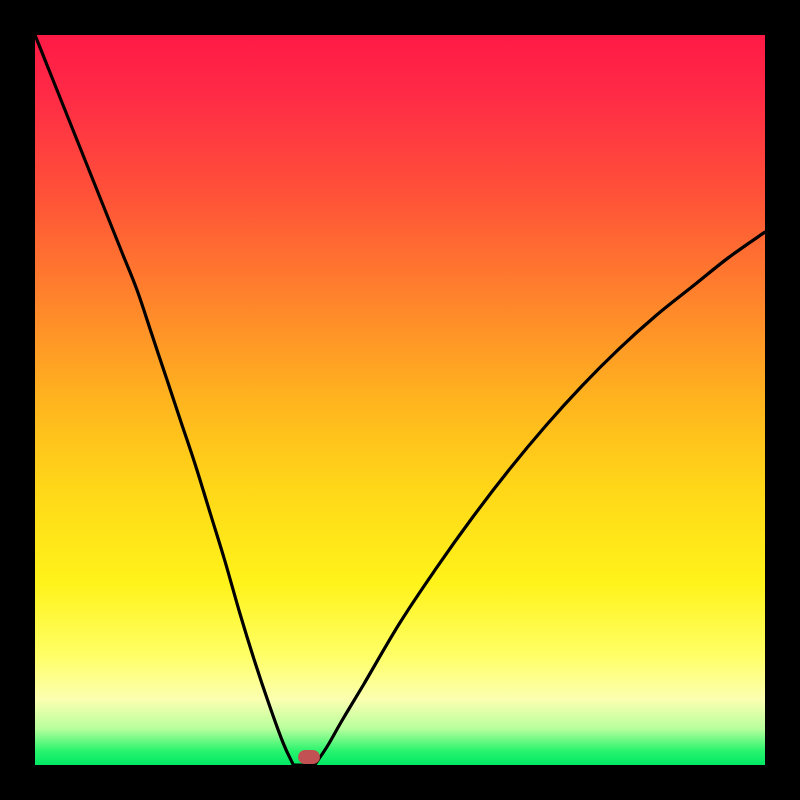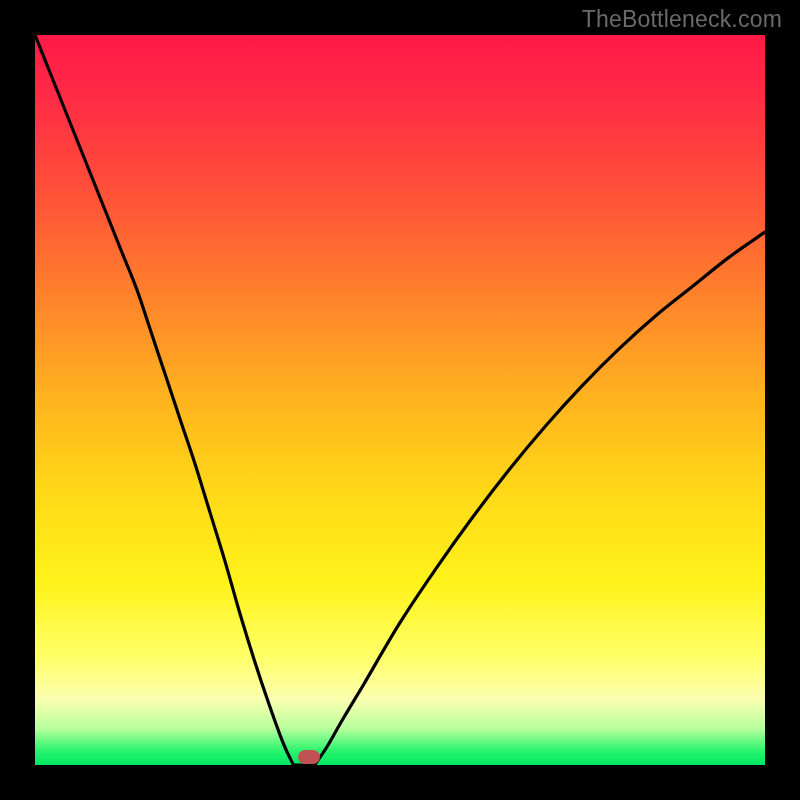--- a/index.html
+++ b/index.html
@@ -80,14 +80,13 @@
 <body>
 
 <div class="frame">
   <div class="plot-area">
     <div class="gradient"></div>
     <svg class="curve-layer" viewBox="0 0 730 730" preserveAspectRatio="none">
       <path id="curvePath" d="M 0,0 C 2.6279999999999997,6.569999999999999 9.344000000000001,23.36 14.6,36.5 C 19.855999999999998,49.64 23.944,59.86 29.2,73 C 34.455999999999996,86.14 38.544,96.36 43.8,109.5 C 49.056,122.64 53.144,132.86 58.4,146 C 63.656,159.14 67.744,169.35999999999999 73,182.5 C 78.256,195.64000000000001 82.344,205.86000000000007 87.6,219.00000000000006 C 92.856,232.14000000000004 96.944,241.04600000000002 102.2,255.5 C 107.456,269.954 111.544,283.53200000000004 116.8,299.3 C 122.056,315.068 126.144,327.33199999999994 131.4,343.09999999999997 C 136.656,358.868 140.744,371.132 146,386.90000000000003 C 151.256,402.66800000000006 155.344,414.27500000000003 160.6,430.70000000000005 C 165.856,447.12500000000006 169.944,461.068 175.2,478.15 C 180.456,495.23199999999997 184.544,507.861 189.8,525.6 C 195.056,543.339 199.144,558.961 204.4,576.7 C 209.656,594.4390000000001 213.744,607.725 219,624.15 C 224.256,640.5749999999999 228.344,652.839 233.6,667.95 C 238.856,683.061 243.7324,696.931 248.20000000000002,708.1 C 252.66760000000002,719.269 256.5804,726.058 258.41999999999996,730 C 260.2595999999999,733.942 258.41999999999996,730 258.41999999999996,730 L 279.59,730 C 281.8238,726.715 287.1382,719.634 292,711.75 C 296.8618,703.866 300.03,697.369 306.59999999999997,686.2 C 313.16999999999996,675.0310000000001 317.988,667.4390000000001 328.5,649.7 C 339.012,631.961 351.86,608.674 365,587.65 C 378.14,566.626 388.36000000000007,551.953 401.50000000000006,532.9 C 414.64000000000004,513.847 424.86,499.53899999999993 438,481.79999999999995 C 451.14,464.061 461.36,450.775 474.5,434.34999999999997 C 487.64,417.92499999999995 497.85999999999996,405.66099999999994 510.99999999999994,390.54999999999995 C 524.14,375.43899999999996 534.36,364.19699999999995 547.5,350.4 C 560.64,336.603 570.86,326.38300000000004 584,313.90000000000003 C 597.14,301.41700000000003 607.36,292.21900000000005 620.5,281.05 C 633.64,269.881 643.86,262.36199999999997 657,251.84999999999997 C 670.14,241.33799999999997 680.36,232.50500000000002 693.5,222.65000000000003 C 706.64,212.79500000000004 723.43,201.699 730,197.10000000000002" fill="none" stroke="#000" stroke-width="3.2" stroke-linejoin="round" stroke-linecap="round"></path>
     </svg>
     <div id="marker" class="marker" style="left: 273.75px; top: 722.35px;"></div>
   </div>
-  <div class="watermark">TheBottleneck.com</div>
 </div>
 
 </body></html>

